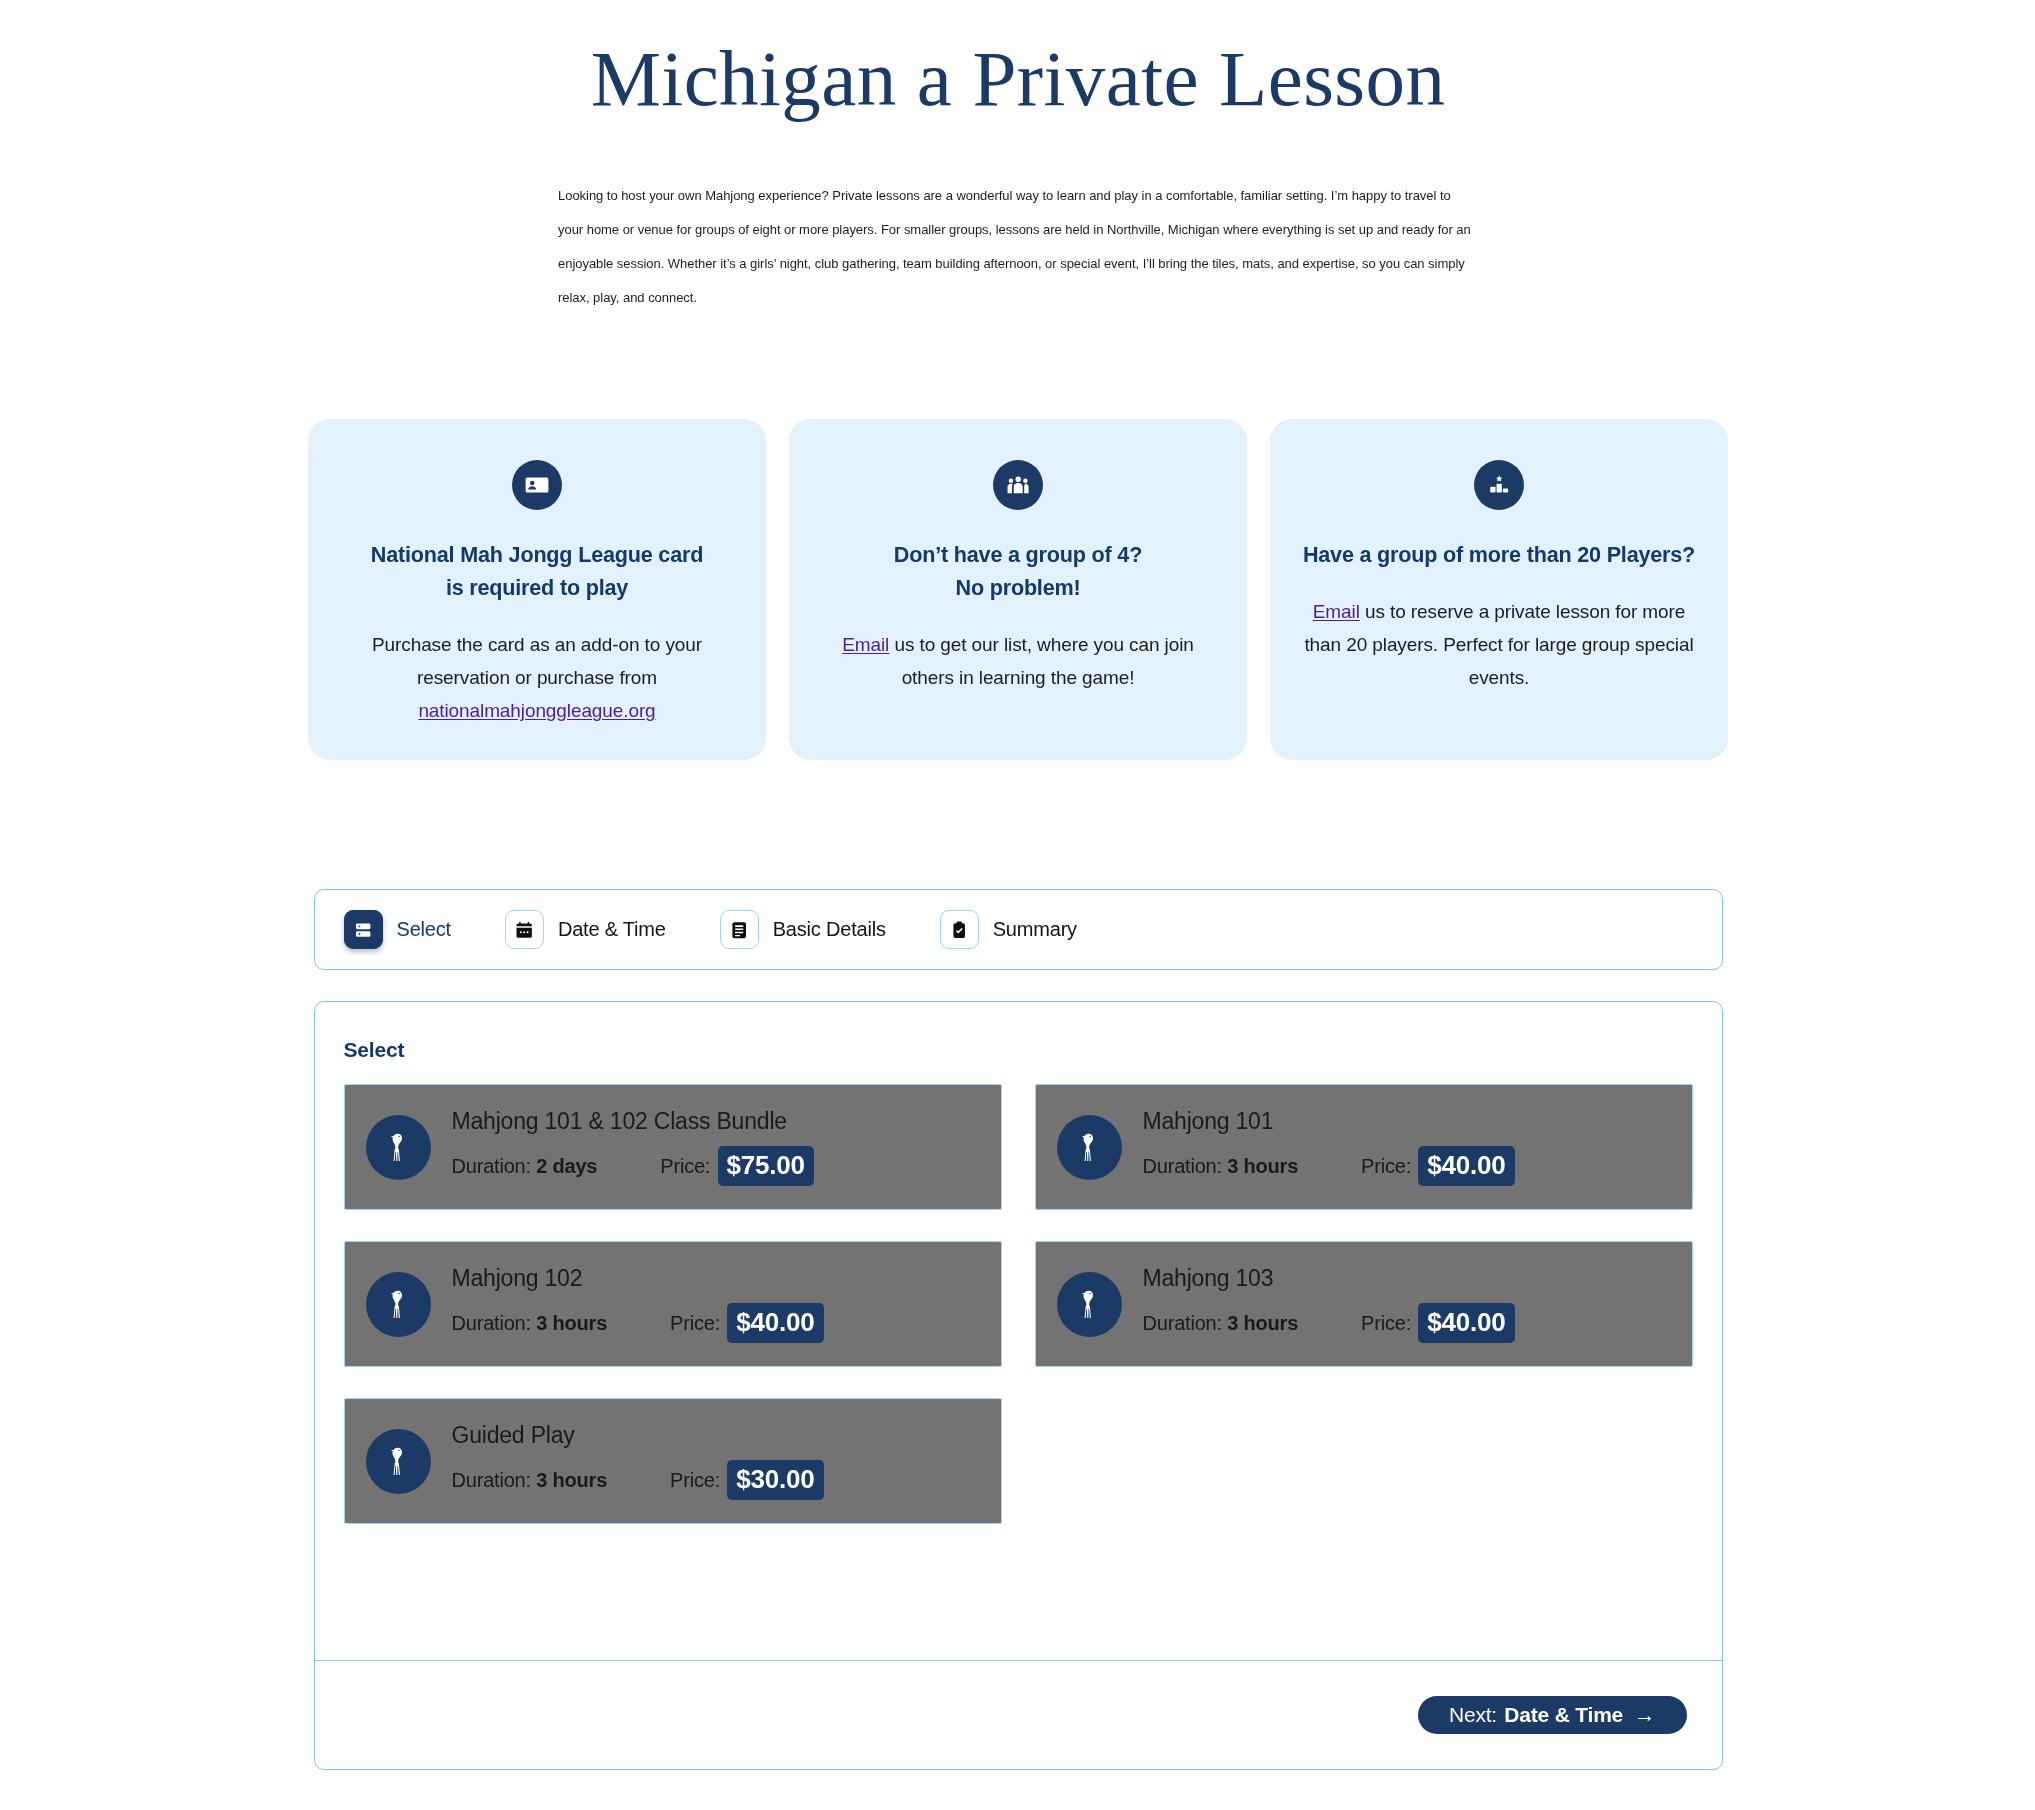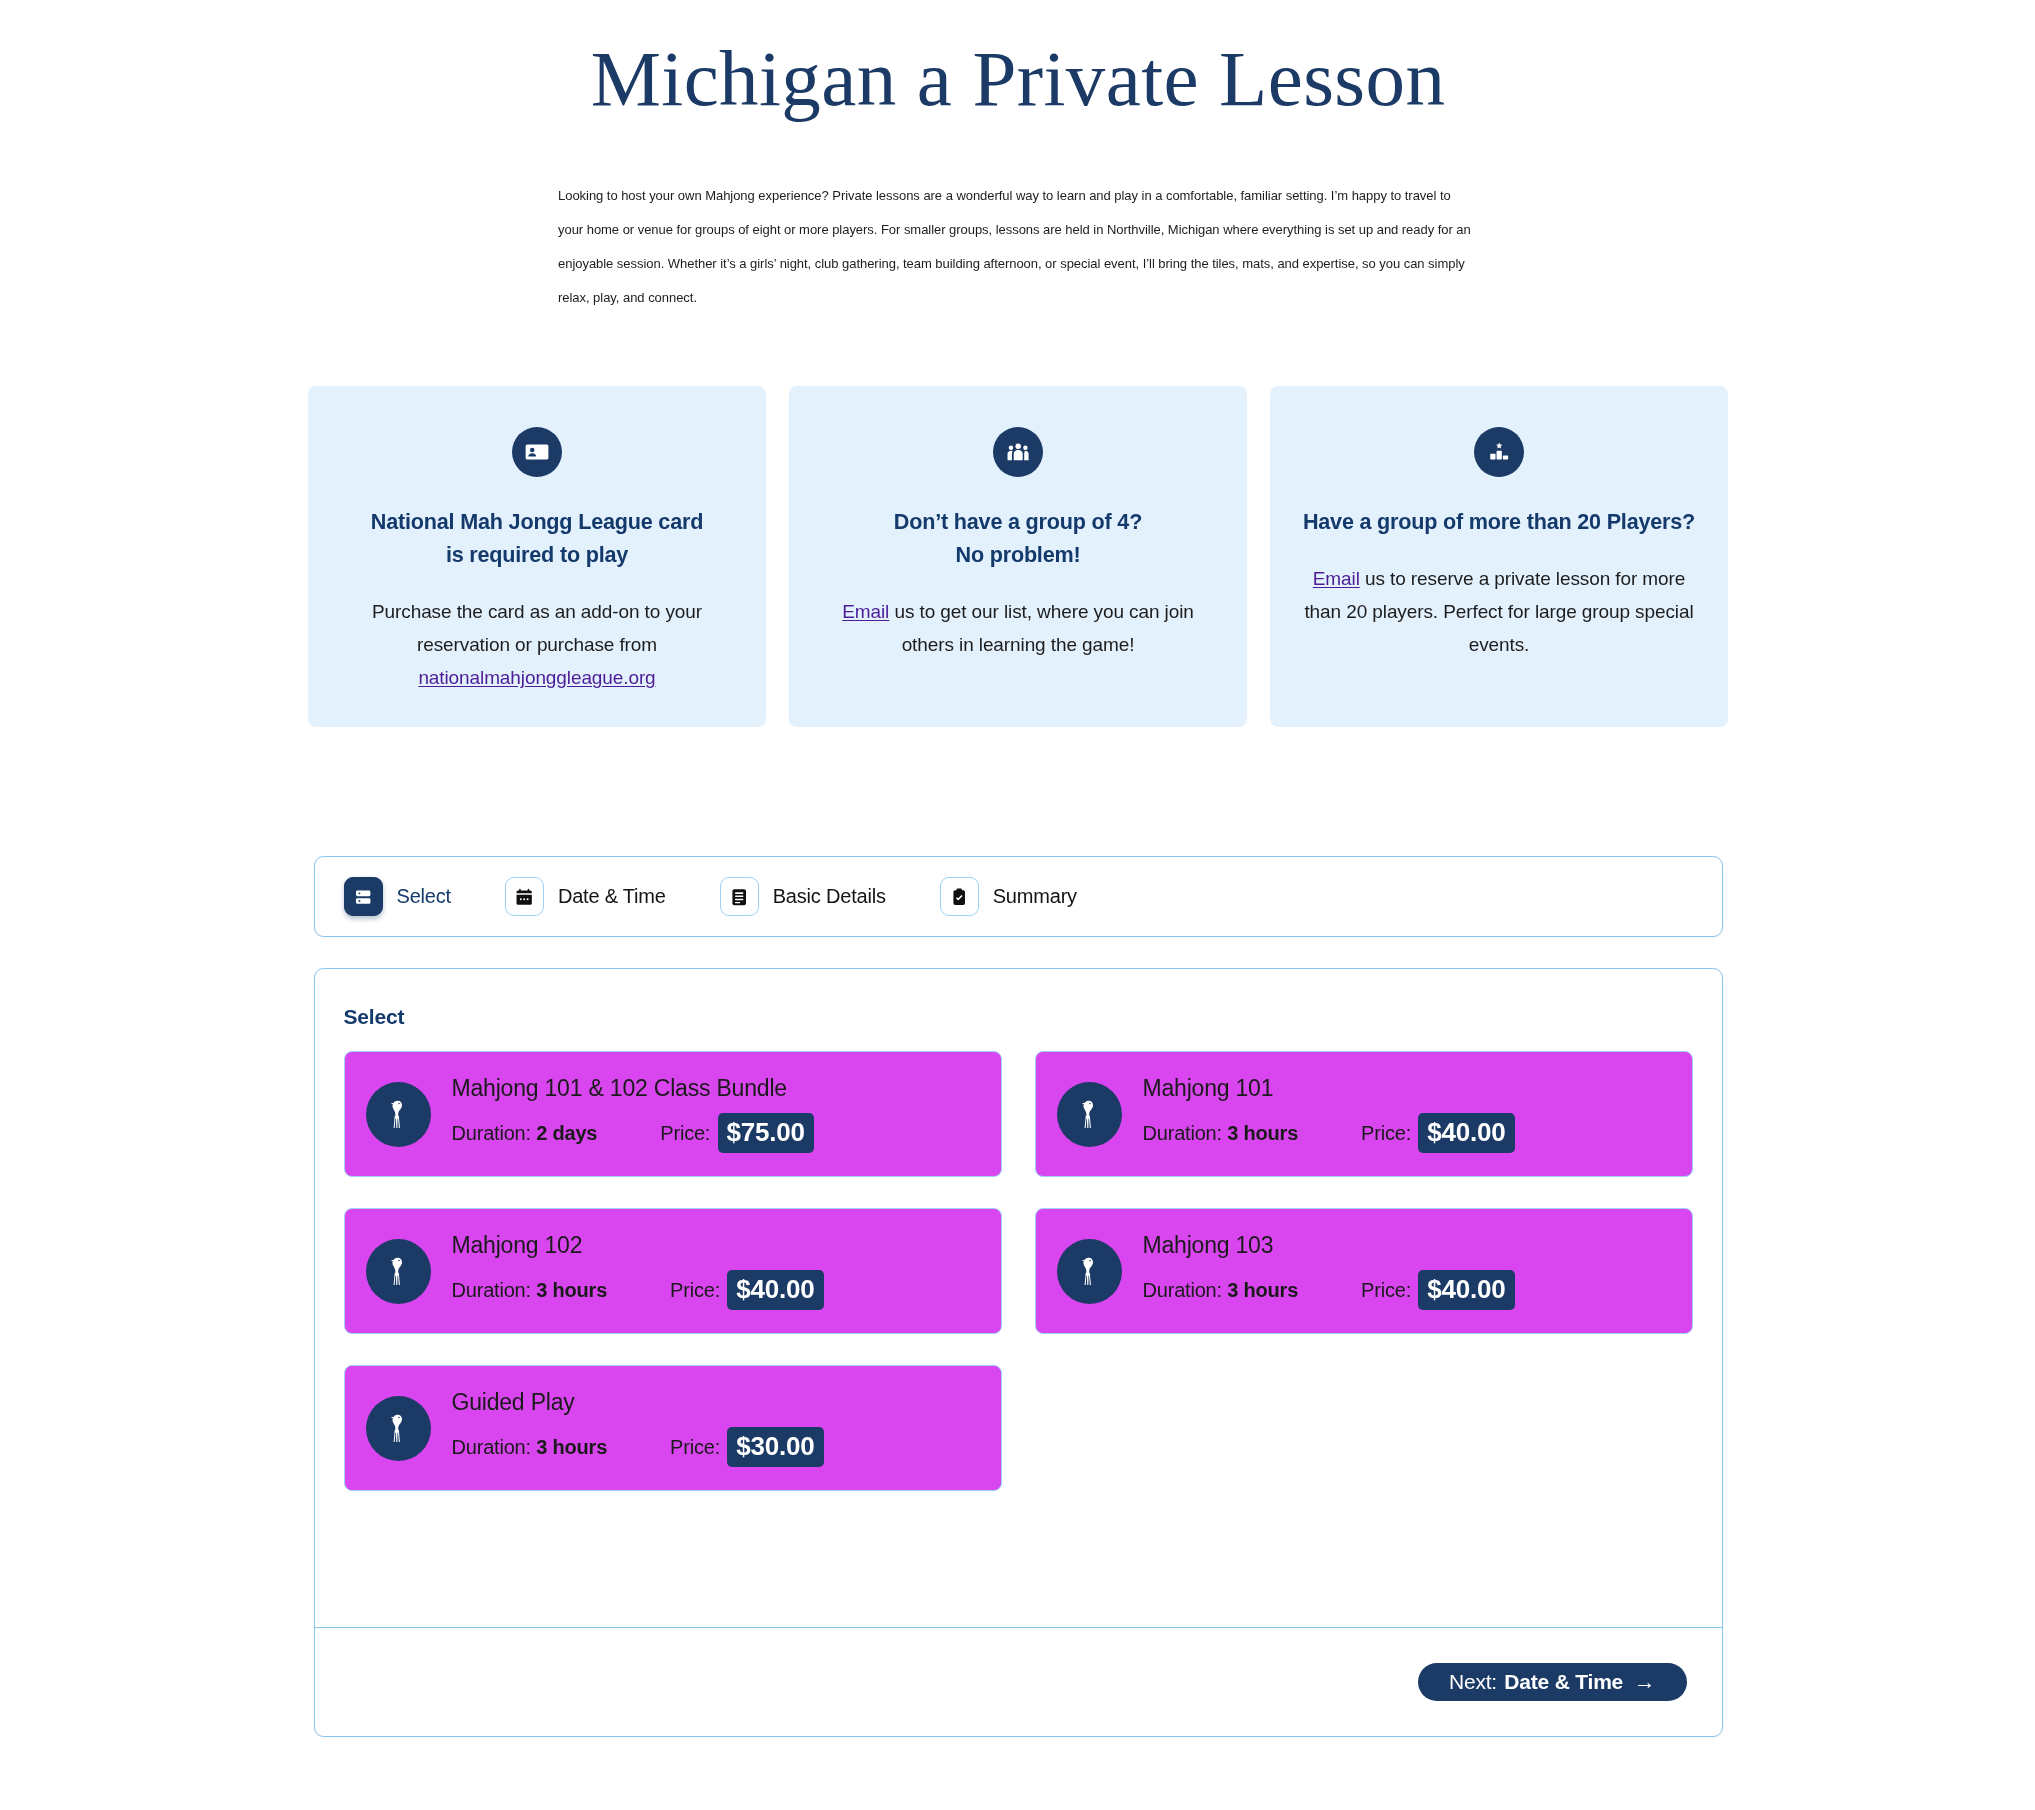--- a/index.html
+++ b/index.html
@@ -43,24 +43,25 @@
   
   .info-cards {
     display: flex;
     gap: 23px;
     width: 1420px;
     margin: 71px auto 0 auto;
   }
   .info-card {
     flex: 1;
     background: #e3f1fd;
-    border-radius: 8px;
+    border-radius: 22px;
     padding: 41px 28px 33px 28px;
     text-align: center;
     min-height: 326px;
+    margin-top: 33px;
   }
   .info-icon {
     width: 50px;
     height: 50px;
     border-radius: 50%;
     background: #1b3a66;
     display: flex;
     align-items: center;
     justify-content: center;
     margin: 0 auto 28px auto;
@@ -151,22 +152,22 @@
     margin-bottom: 22px;
   }
 
   .service-grid {
     display: grid;
     grid-template-columns: 1fr 1fr;
     gap: 31px 33px;
   }
   .service-card {
     border: 1.2px solid #9fd3f5;
-    border-radius: 8px;
-    background: #d946ef;
+    border-radius: 2px;
+    background: #737373;
     padding: 19.5px 21px;
     display: flex;
     align-items: center;
     min-height: 126px;
     cursor: pointer;
   }
   .svc-avatar {
     width: 65px;
     height: 65px;
     border-radius: 50%;

